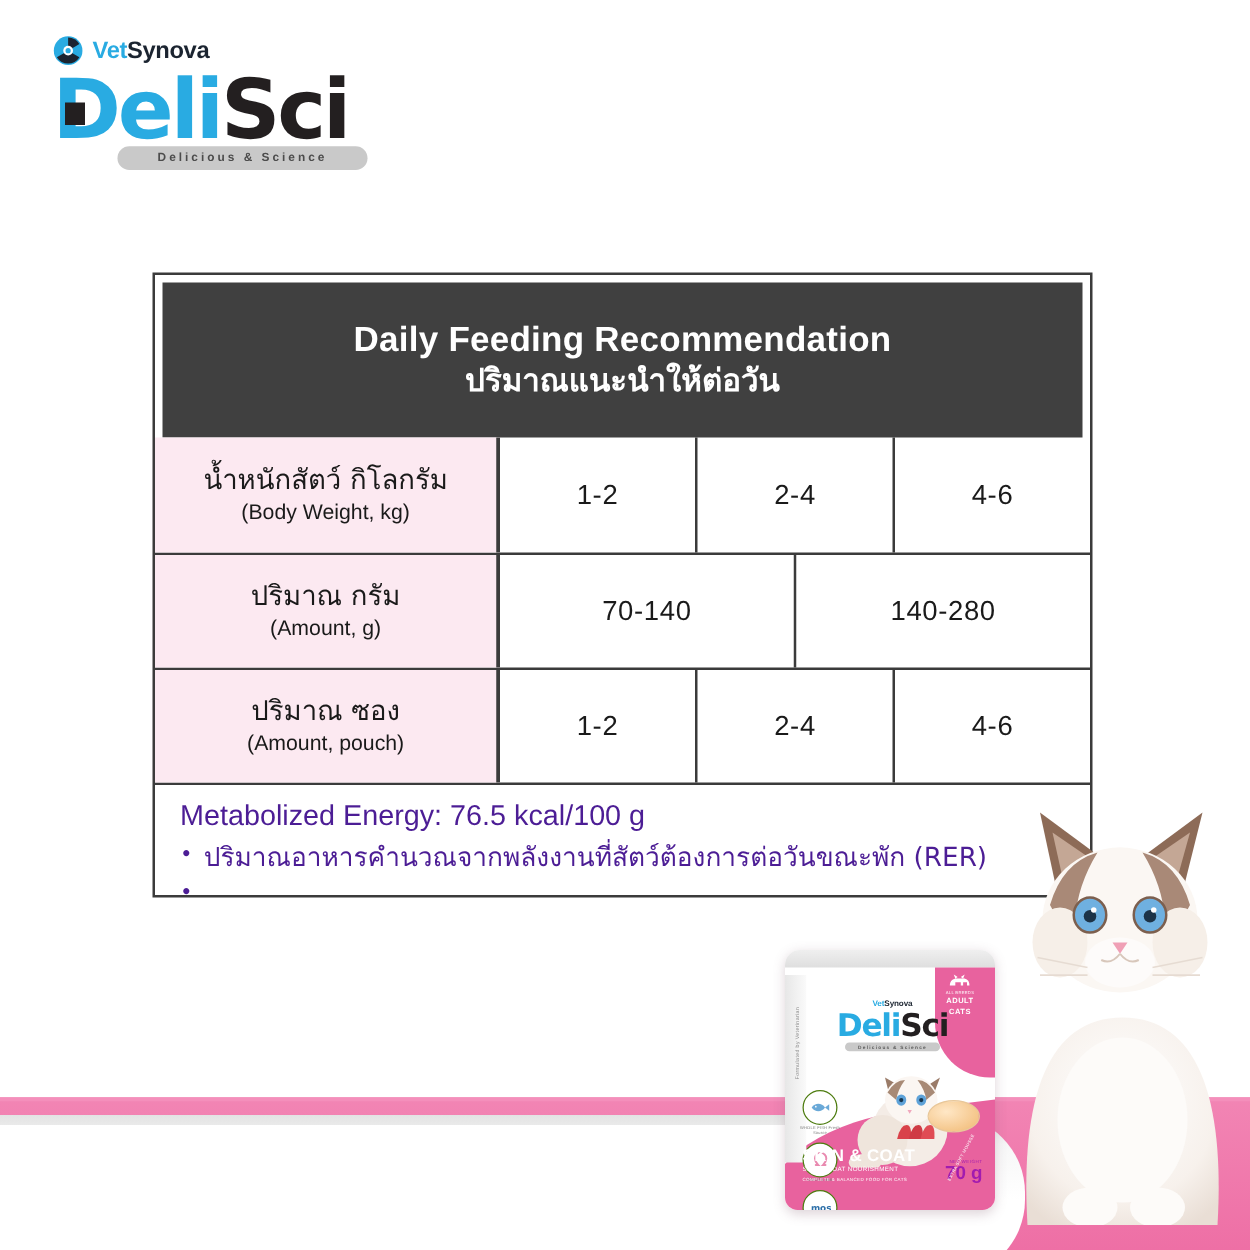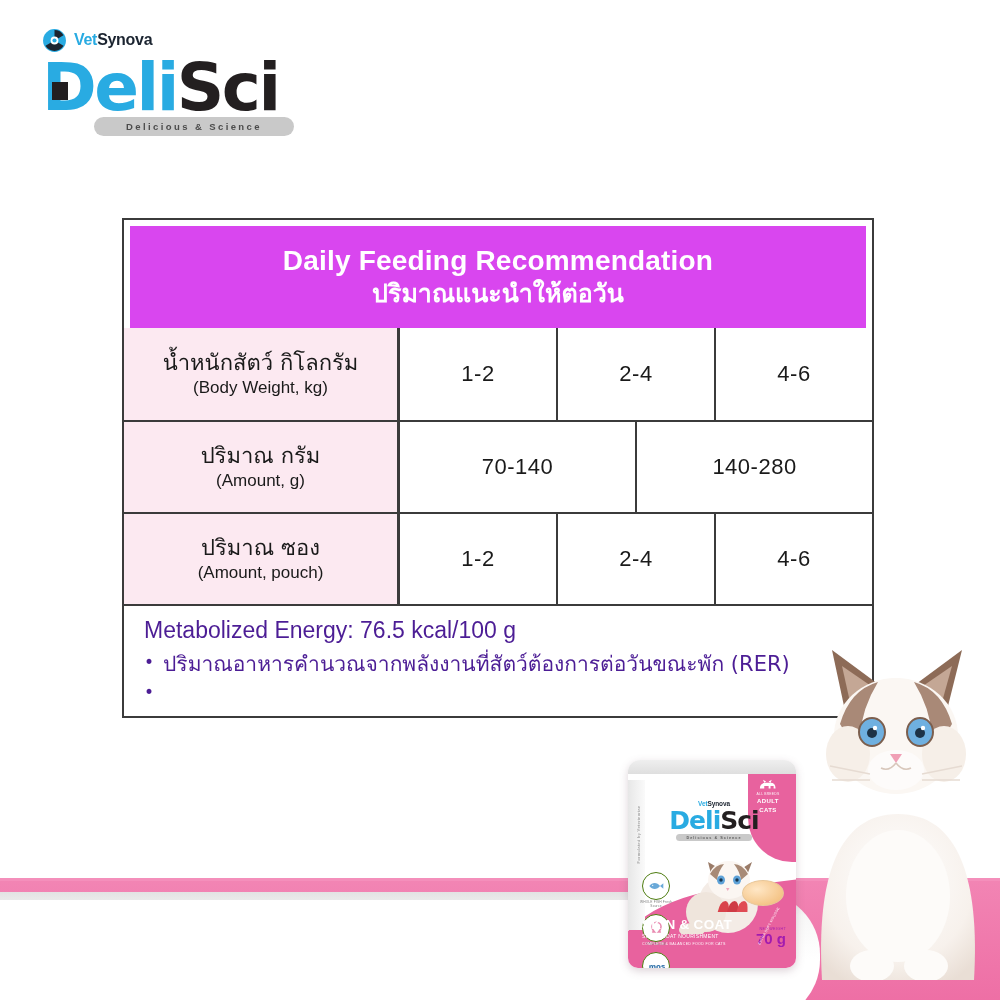--- a/index.html
+++ b/index.html
@@ -8,41 +8,41 @@
     background:#ffffff;
     font-family:"Liberation Sans","DejaVu Sans",sans-serif;
     overflow:hidden;position:relative;
   }
   #stage{position:absolute;inset:0;width:1000px;height:1000px;overflow:hidden;background:#fff;}
 
   
   .brand{position:absolute;left:42px;top:26px;width:300px;}
   .brand-top{display:flex;align-items:center;gap:7px;height:28px;}
   .vs-mark{width:25px;height:25px;flex:0 0 25px;}
-  .vs-word{font-size:16px;font-weight:bold;letter-spacing:-.3px;line-height:1;white-space:nowrap;}
+  .vs-word{font-size:19px;font-weight:bold;letter-spacing:-.3px;line-height:1;white-space:nowrap;}
   .vs-word .v1{color:#29ABE2;}
   .vs-word .v2{color:#1b2430;}
   .deli-wrap{margin-top:2px;position:relative;width:265px;}
   .deli{font-size:66px;font-weight:bold;letter-spacing:-2.5px;line-height:.98;white-space:nowrap;font-family:"DejaVu Sans",sans-serif;}
   .deli .d1{color:#29ABE2;}
   .deli .d2{color:#231f20;}
   .deli-dot{position:absolute;left:10px;top:26px;width:16px;height:18px;background:#231f20;}
   .tagline{
     margin-top:-4px;margin-left:52px;width:200px;height:19px;border-radius:10px;
     background:#c9c9c9;color:#4c4c4c;font-size:9.5px;font-weight:bold;
     letter-spacing:2.4px;display:flex;align-items:center;justify-content:center;
   }
 
   
   .feed-table{
     position:absolute;left:122px;top:218px;width:752px;height:500px;
     border:2px solid #3b3b3b;background:#fff;box-sizing:border-box;
   }
   .t-head{
-    margin:6px 6px 0 6px;height:102px;background:#d946ef;
+    margin:6px 6px 0 6px;height:124px;background:#404040;
     display:flex;flex-direction:column;align-items:center;justify-content:center;
     color:#ffffff;text-align:center;
   }
   .t-head .en{font-size:28px;font-weight:bold;letter-spacing:.2px;line-height:1.15;}
   .t-head .th{font-size:25px;font-weight:bold;line-height:1.2;margin-top:1px;font-family:"DejaVu Sans",sans-serif;}
 
   .t-grid{display:block;width:100%;}
   .t-row{display:flex;height:92px;border-top:2px solid #3b3b3b;box-sizing:border-box;}
   .t-row:first-child{border-top:none;}
   .t-label{

